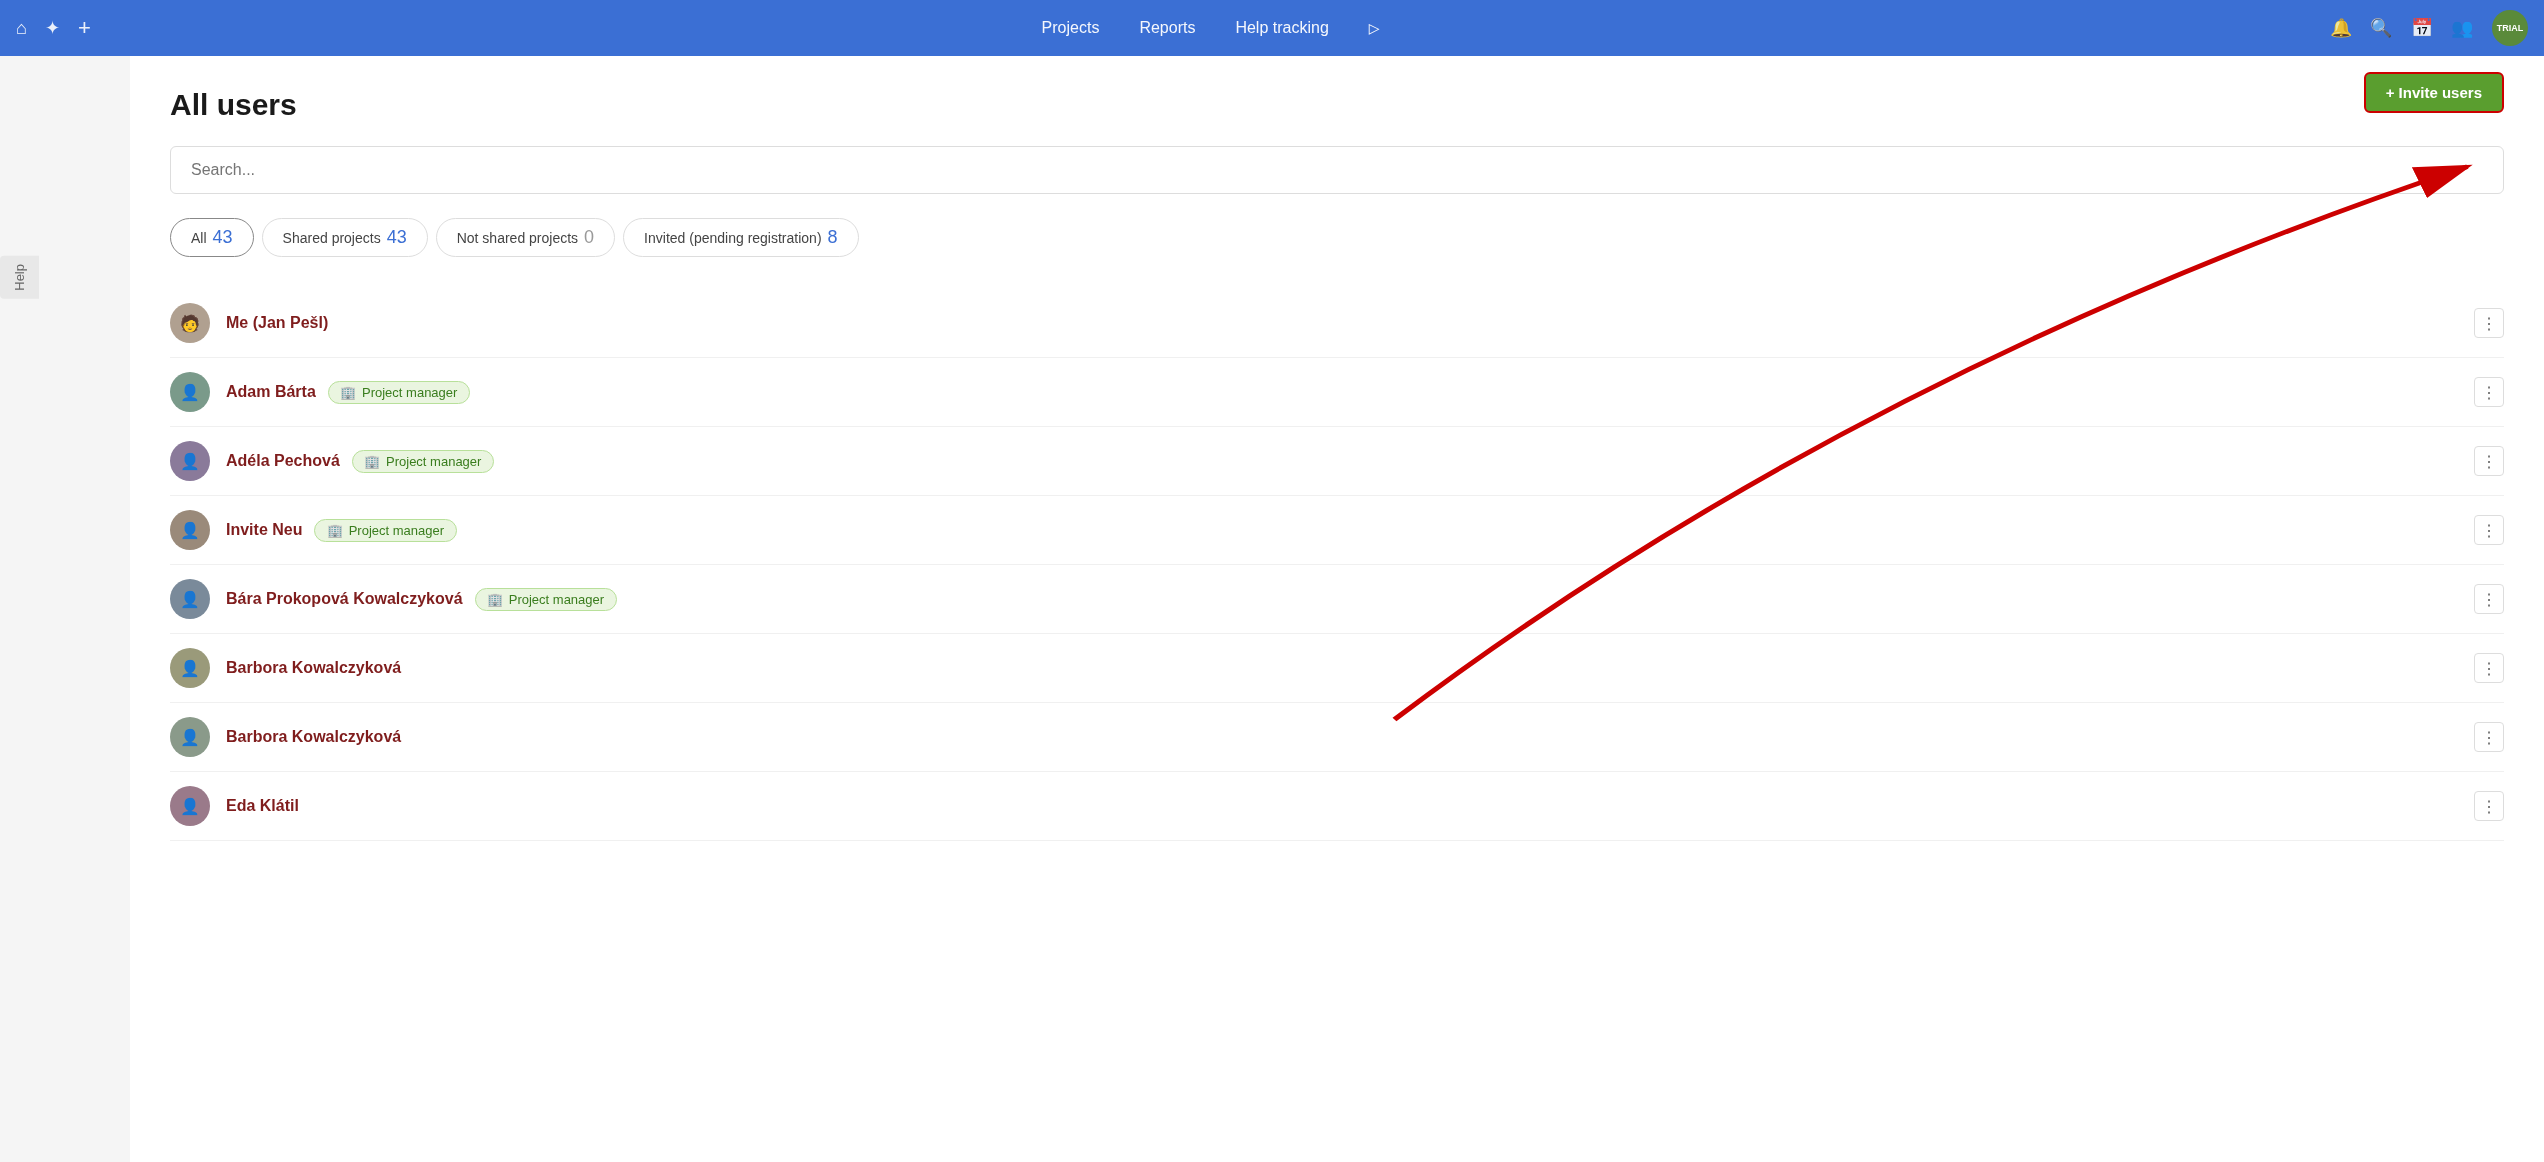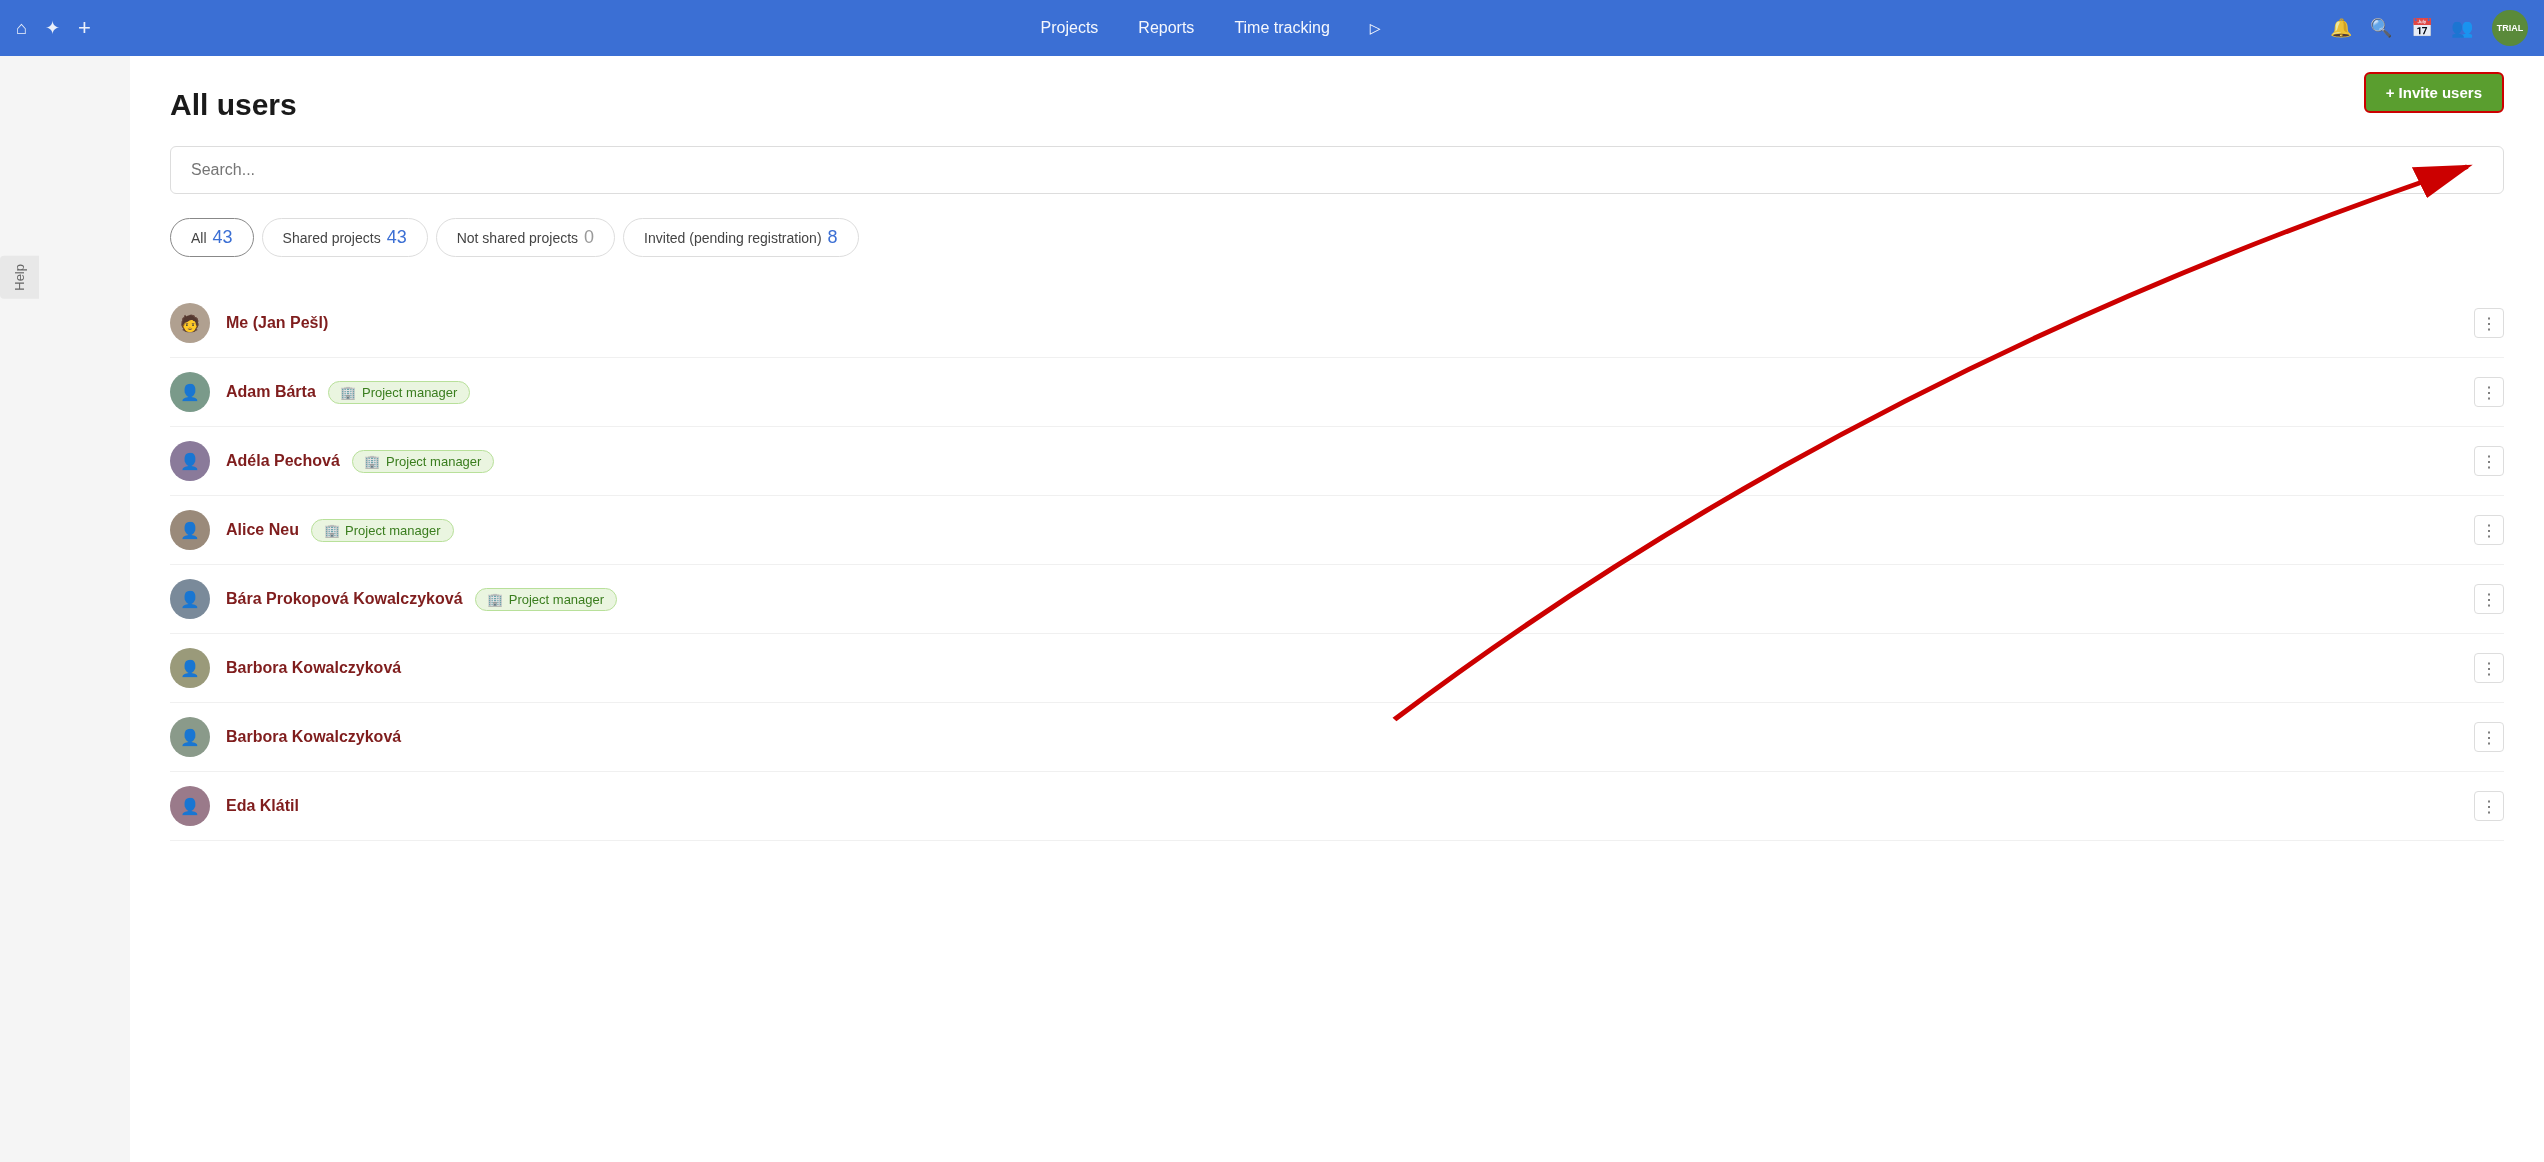--- a/index.html
+++ b/index.html
@@ -198,21 +198,21 @@
 
 <nav class="top-nav">
   <div class="top-nav-left">
     <span class="nav-icon">⌂</span>
     <span class="nav-icon">✦</span>
     <span class="nav-icon" style="font-size:22px;">+</span>
   </div>
   <div class="top-nav-center">
     <a class="nav-link">Projects</a>
     <a class="nav-link">Reports</a>
-    <a class="nav-link">Time tracking</a>
+    <a class="nav-link">Help tracking</a>
     <span class="play-icon">▷</span>
   </div>
   <div class="top-nav-right">
     <span class="nav-icon">🔔</span>
     <span class="nav-icon">🔍</span>
     <span class="nav-icon">📅</span>
     <span class="nav-icon">👥</span>
     <div class="avatar-trial">
       <span style="font-size:9px;">TRIAL</span>
     </div>
@@ -290,21 +290,21 @@
         <span>🏢</span>
         <span>Project manager</span>
       </span>
       <div class="user-row-right">
         <div class="three-dots">⋮</div>
       </div>
     </div>
 
     <div class="user-row">
       <div class="user-avatar" style="background:#9a8a7a;">👤</div>
-      <span class="user-name">Alice Neu</span>
+      <span class="user-name">Invite Neu</span>
       <span class="role-badge">
         <span>🏢</span>
         <span>Project manager</span>
       </span>
       <div class="user-row-right">
         <div class="three-dots">⋮</div>
       </div>
     </div>
 
     <div class="user-row">

